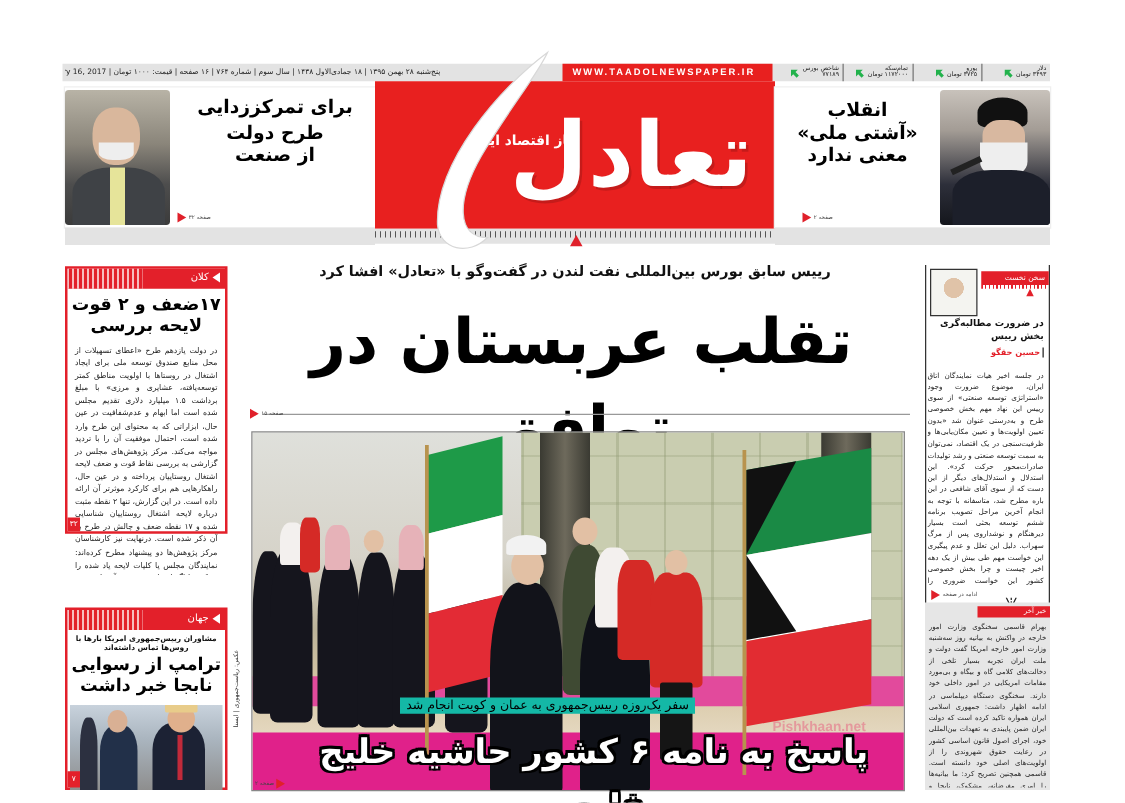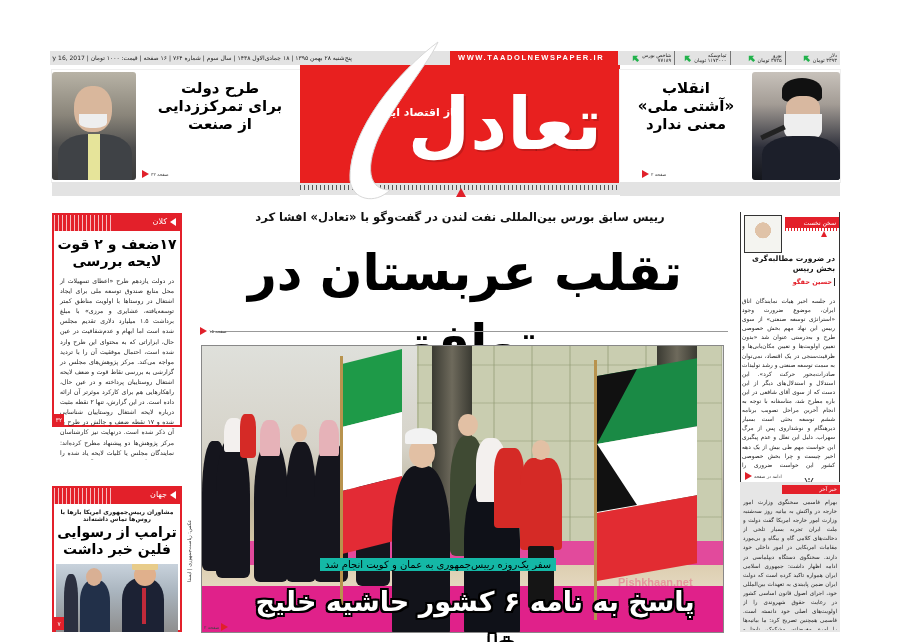--- a/index.html
+++ b/index.html
@@ -148,22 +148,22 @@
 </div>
 
 <div class="hdr-left">
   <div class="photo hl-photo">
     <div style="position:absolute;left:22px;top:14px;width:38px;height:46px;border-radius:45%;background:#d9b79c;"></div>
     <div style="position:absolute;left:27px;top:42px;width:28px;height:14px;border-radius:0 0 40% 40%;background:#eee;"></div>
     <div style="position:absolute;left:6px;top:62px;width:74px;height:50px;border-radius:40% 40% 0 0;background:#3f4246;"></div>
     <div style="position:absolute;left:36px;top:62px;width:12px;height:46px;background:#e6e49a;"></div>
   </div>
   <div class="hdr-text" style="left:90px; top:6px; width:156px;">
+    <div class="hdr-title" style="margin-top:0">برای تمرکززدایی</div>
     <div class="hdr-title">طرح دولت</div>
-    <div class="hdr-title" style="margin-top:0">برای تمرکززدایی</div>
     <div class="hdr-title" style="margin-top:0">از صنعت</div>
   </div>
   <div class="pageref" style="left:90px; top:100px;">
     <span>صفحه ۳۲</span>
     <span class="tri-red"></span>
   </div>
 </div>
 <div class="hdr-shelf" style="left:52px; width:248px;"></div>
 
 <div class="masthead">
@@ -279,21 +279,21 @@
 
 <div class="lbox" style="top:486px; height:146px;">
   <div class="tab">
     <div class="tab-label">
       <span class="tab-arrow"></span>
       <span>جهان</span>
     </div>
   </div>
   <div class="lbox-kicker">مشاوران رییس‌جمهوری امریکا بارها با روس‌ها تماس داشته‌اند</div>
   <div class="lbox-title" style="margin-top:2px">ترامپ از رسوایی</div>
-  <div class="lbox-title" style="margin-top:0">فلین خبر داشت</div>
+  <div class="lbox-title" style="margin-top:0">نابجا خبر داشت</div>
   <div class="trump-photo" style="height:68px;">
     <div style="position:absolute;left:8px;top:10px;width:14px;height:58px;background:#2c3040;border-radius:40% 40% 0 0;"></div>
     <div style="position:absolute;left:24px;top:16px;width:30px;height:52px;background:#223049;border-radius:40% 40% 0 0;"></div>
     <div style="position:absolute;left:30px;top:4px;width:16px;height:18px;background:#d9b094;border-radius:50%;"></div>
     <div style="position:absolute;left:66px;top:14px;width:42px;height:54px;background:#1c2234;border-radius:40% 40% 0 0;"></div>
     <div style="position:absolute;left:78px;top:0px;width:22px;height:22px;background:#e0b08c;border-radius:50%;"></div>
     <div style="position:absolute;left:76px;top:-4px;width:26px;height:10px;background:#e8cc8a;border-radius:50% 50% 10% 10%;"></div>
     <div style="position:absolute;left:86px;top:24px;width:4px;height:36px;background:#c02a3a;"></div>
   </div>
   <div class="lbox-num" style="height:13px;line-height:13px;">۷</div>

